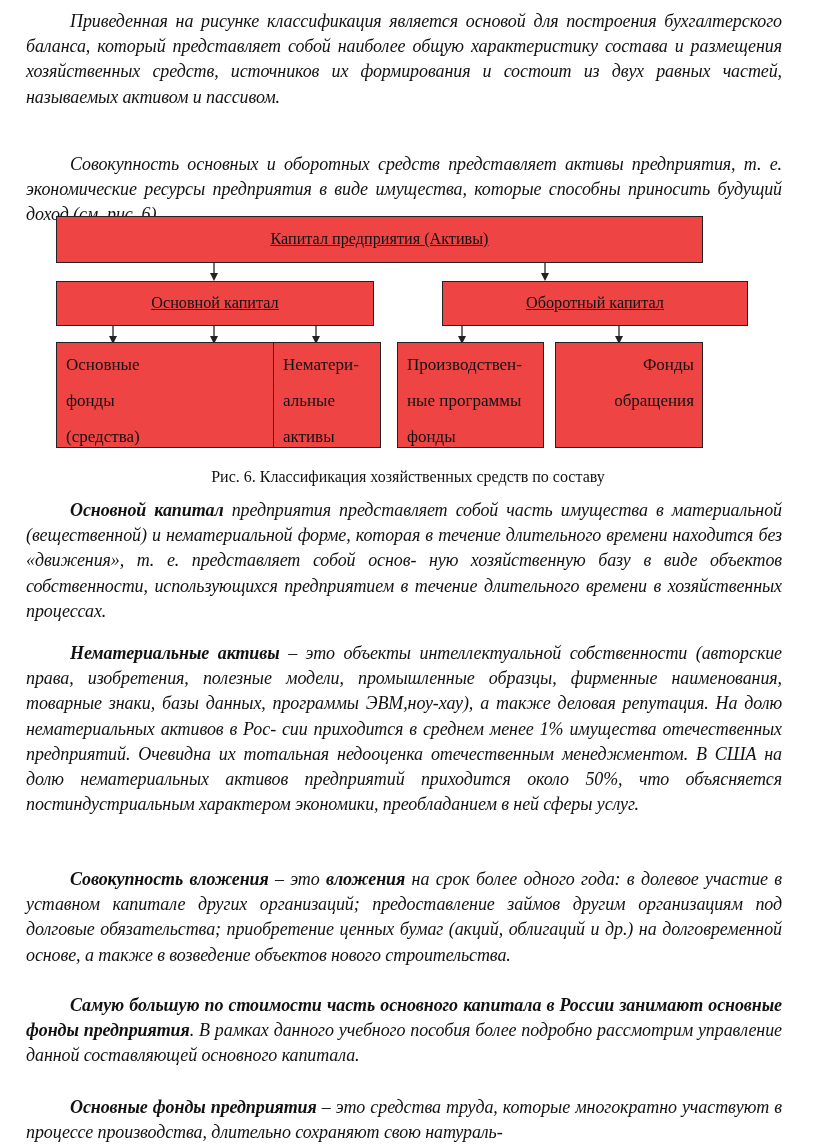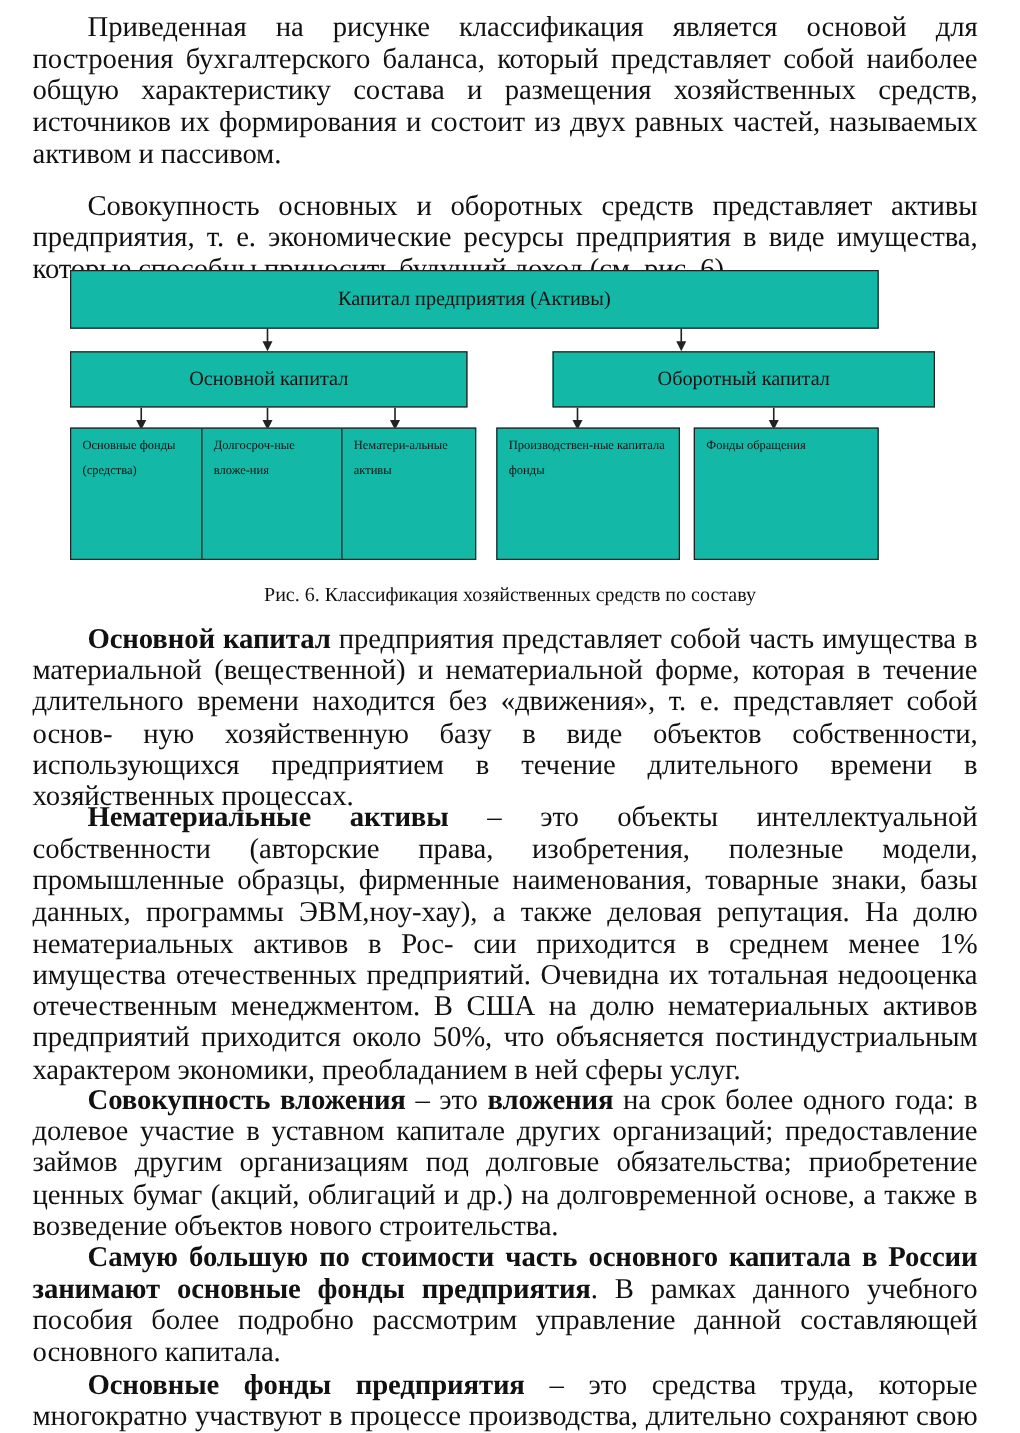--- a/index.html
+++ b/index.html
@@ -2,41 +2,42 @@
 <html><head>
 <meta charset="utf-8">
 <style>
   html, body { margin: 0; padding: 0; background: #ffffff; }
   body {
     width: 816px; height: 1146px; overflow: hidden; position: relative;
     font-family: "Liberation Serif", "DejaVu Serif", serif; color: #111;
   }
   .para {
     position: absolute; left: 26px; width: 756px;
-    font-size: 23px; line-height: 25.2px;
+    font-size: 18px; line-height: 25.2px;
     text-align: justify; text-indent: 44px;
     letter-spacing: -0.1px;
+    font-style: italic;
   }
   .para b { font-weight: bold; }
   #p1 { top: 9px; }
   #p2 { top: 110px; margin-top: 42px; }
   #p3 { top: 498px; }
   #p4 { top: 641px; }
   #p5 { top: 867px; }
   #p6 { top: 993px; }
   #p7 { top: 1095px; }
 
   .box {
-    position: absolute; border: 1.3px solid #222; box-sizing: border-box; background: #14b8a6;
-    font-size: 16.2px; line-height: 23px;
+    position: absolute; border: 1.3px solid #222; box-sizing: border-box; background: #ef4444;
+    font-size: 16.2px; line-height: 23px; text-decoration: underline;
   }
   .box.center { display: flex; align-items: center; justify-content: center; }
   .cell {
     position: absolute; top: 0; bottom: 0; box-sizing: border-box;
-    padding: 4px 8px 0 9px; font-size: 10px; line-height: 20px;
+    padding: 4px 8px 0 9px; font-size: 17px; line-height: 36px;
   }
   .cell + .cell { border-left: 1.3px solid #222; }
   .arrow { position: absolute; width: 10px; height: 18px; }
   .caption {
     position: absolute; top: 466px; left: 0; width: 816px; text-align: center;
     font-size: 16px; line-height: 22px;
   }
 </style>
 </head>
 <body>
@@ -81,29 +82,28 @@
       <line x1="5" y1="0" x2="5" y2="11" stroke="#222" stroke-width="1.3"></line>
       <polygon points="1,10 9,10 5,18" fill="#222"></polygon>
     </svg>
   <svg class="arrow" style="left:614px; top:326px;" viewBox="0 0 10 18">
       <line x1="5" y1="0" x2="5" y2="11" stroke="#222" stroke-width="1.3"></line>
       <polygon points="1,10 9,10 5,18" fill="#222"></polygon>
     </svg>
 
   <div class="box" style="left:56px; top:342px; width:325px; height:106px;">
     <div class="cell" style="left:0; width:104px;">Основные фонды (средства)</div>
-    <div class="cell" style="left:104px; width:112px;">Долгосроч-ные вложе-ния</div>
     <div class="cell" style="left:216px; width:107px;">Нематери-альные активы</div>
   </div>
 
   <div class="box" style="left:397px; top:342px; width:147px; height:106px;">
-    <div class="cell" style="left:0; width:145px;">Производствен-ные капитала фонды</div>
+    <div class="cell" style="left:0; width:145px;">Производствен-ные программы фонды</div>
   </div>
   <div class="box" style="left:555px; top:342px; width:148px; height:106px;">
-    <div class="cell" style="left:0; width:146px;">Фонды обращения</div>
+    <div class="cell" style="left:0; width:146px;text-align:right;">Фонды обращения</div>
   </div>
 
   <div class="caption">Рис. 6. Классификация хозяйственных средств по составу</div>
 </div>
 
 <div class="para" id="p3"><b>Основной капитал</b><span> предприятия представляет собой часть имущества в материальной (вещественной) и нематериальной форме, которая в течение длительного времени находится без «движения», т. е. представляет собой основ- ную хозяйственную базу в виде объектов собственности, использующихся предприятием в течение длительного времени в хозяйственных процессах.</span></div>
 
 <div class="para" id="p4"><b>Нематериальные активы</b><span> – это объекты интеллектуальной собственности (авторские права, изобретения, полезные модели, промышленные образцы, фирменные наименования, товарные знаки, базы данных, программы ЭВМ,ноу-хау), а также деловая репутация. На долю нематериальных активов в Рос- сии приходится в среднем менее 1% имущества отечественных предприятий. Очевидна их тотальная недооценка отечественным менеджментом. В США на долю нематериальных активов предприятий приходится около 50%, что объясняется постиндустриальным характером экономики, преобладанием в ней сферы услуг.</span></div>
 
 <div class="para" id="p5"><b>Совокупность вложения</b><span> – это </span><b>вложения</b><span> на срок более одного года: в долевое участие в уставном капитале других организаций; предоставление займов другим организациям под долговые обязательства; приобретение ценных бумаг (акций, облигаций и др.) на долговременной основе, а также в возведение объектов нового строительства.</span></div>

